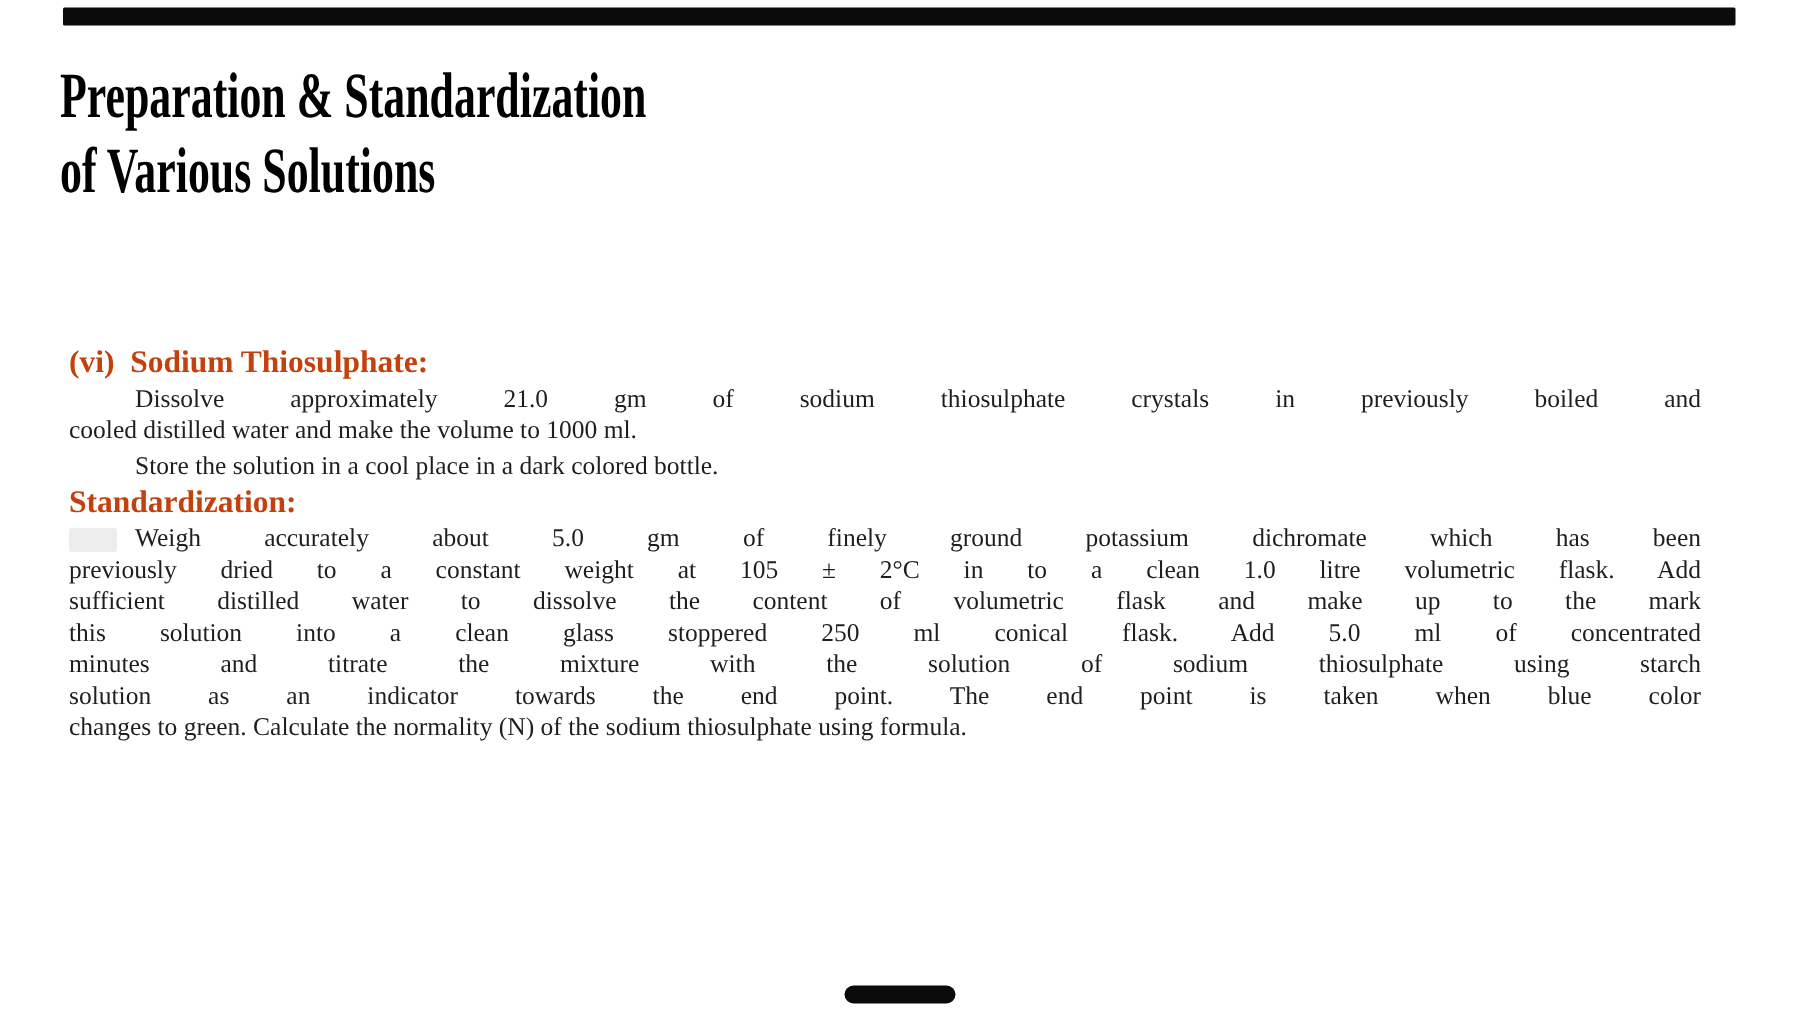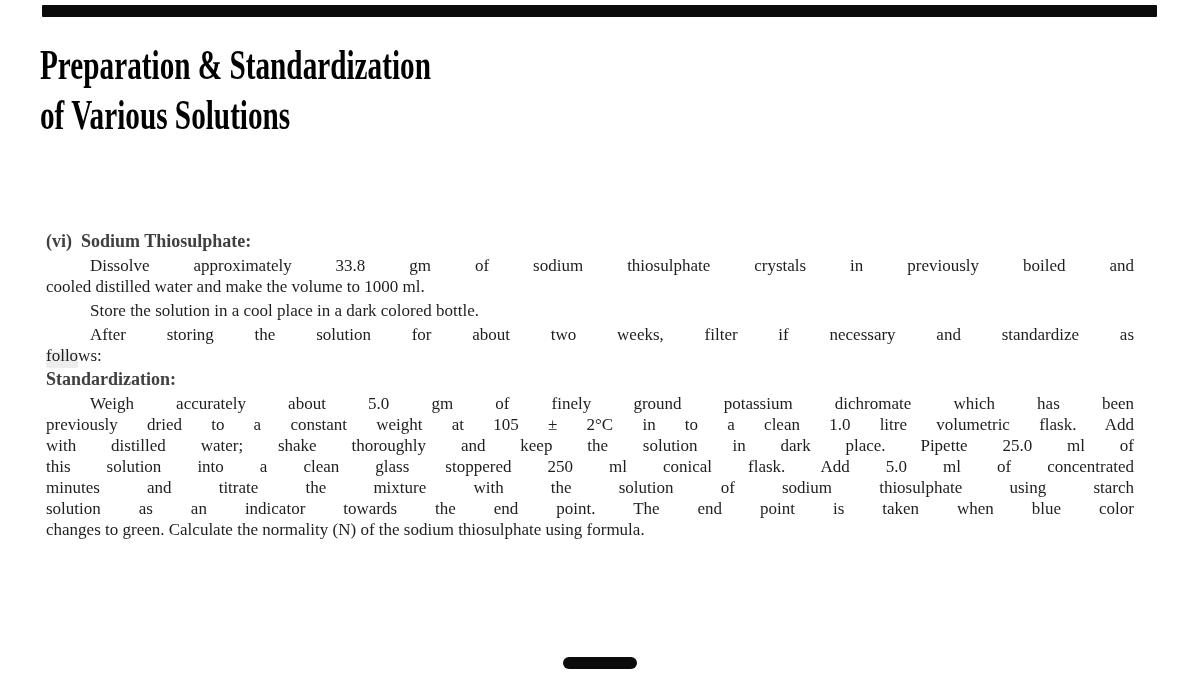--- a/index.html
+++ b/index.html
@@ -42,22 +42,22 @@
   .content {
     position: absolute;
     left: 46px; top: 231px;
     width: 1088px;
     color: #1e1e1e;
     font-size: 17px;
     line-height: 21px;
   }
   .heading {
     font-weight: 700;
-    color: #404040;
-    font-size: 18px;
+    color: #c2410c;
+    font-size: 21px;
     line-height: 21px;
     margin-top: 3px;
   }
   .heading:first-child { margin-top: 0; }
   .para { margin-top: 3px; }
   .pline {
     text-align: justify;
     text-align-last: justify;
   }
   .pline.last { text-align-last: left; }
@@ -92,37 +92,33 @@
     <span class="tline">Preparation &amp; Standardization</span>
     <span class="tline">of Various Solutions</span>
   </h1>
 
   <div class="erased-box"></div>
 
   <div class="content">
     <div class="heading">(vi)&nbsp; Sodium Thiosulphate:</div>
 
     <div class="para">
-        <div class="pline first">Dissolve approximately 33.8 gm of sodium thiosulphate crystals in previously boiled and</div>
+        <div class="pline first">Dissolve approximately 21.0 gm of sodium thiosulphate crystals in previously boiled and</div>
         <div class="pline last">cooled distilled water and make the volume to 1000 ml.</div>
       </div>
     <div class="para">
         <div class="pline first last">Store the solution in a cool place in a dark colored bottle.</div>
-      </div>
-    <div class="para">
-        <div class="pline first">After storing the solution for about two weeks, filter if necessary and standardize as</div>
-        <div class="pline last">follows:</div>
       </div>
 
     <div class="heading">Standardization:</div>
 
     <div class="para">
         <div class="pline first">Weigh accurately about 5.0 gm of finely ground potassium dichromate which has been</div>
         <div class="pline">previously dried to a constant weight at 105 ± 2°C in to a clean 1.0 litre volumetric flask. Add</div>
-        <div class="pline">with distilled water; shake thoroughly and keep the solution in dark place. Pipette 25.0 ml of</div>
+        <div class="pline">sufficient distilled water to dissolve the content of volumetric flask and make up to the mark</div>
         <div class="pline">this solution into a clean glass stoppered 250 ml conical flask. Add 5.0 ml of concentrated</div>
         <div class="pline">minutes and titrate the mixture with the solution of sodium thiosulphate using starch</div>
         <div class="pline">solution as an indicator towards the end point. The end point is taken when blue color</div>
         <div class="pline last">changes to green. Calculate the normality (N) of the sodium thiosulphate using formula.</div>
       </div>
   </div>
 
   <div class="home-pill"></div>
 
 </div>

